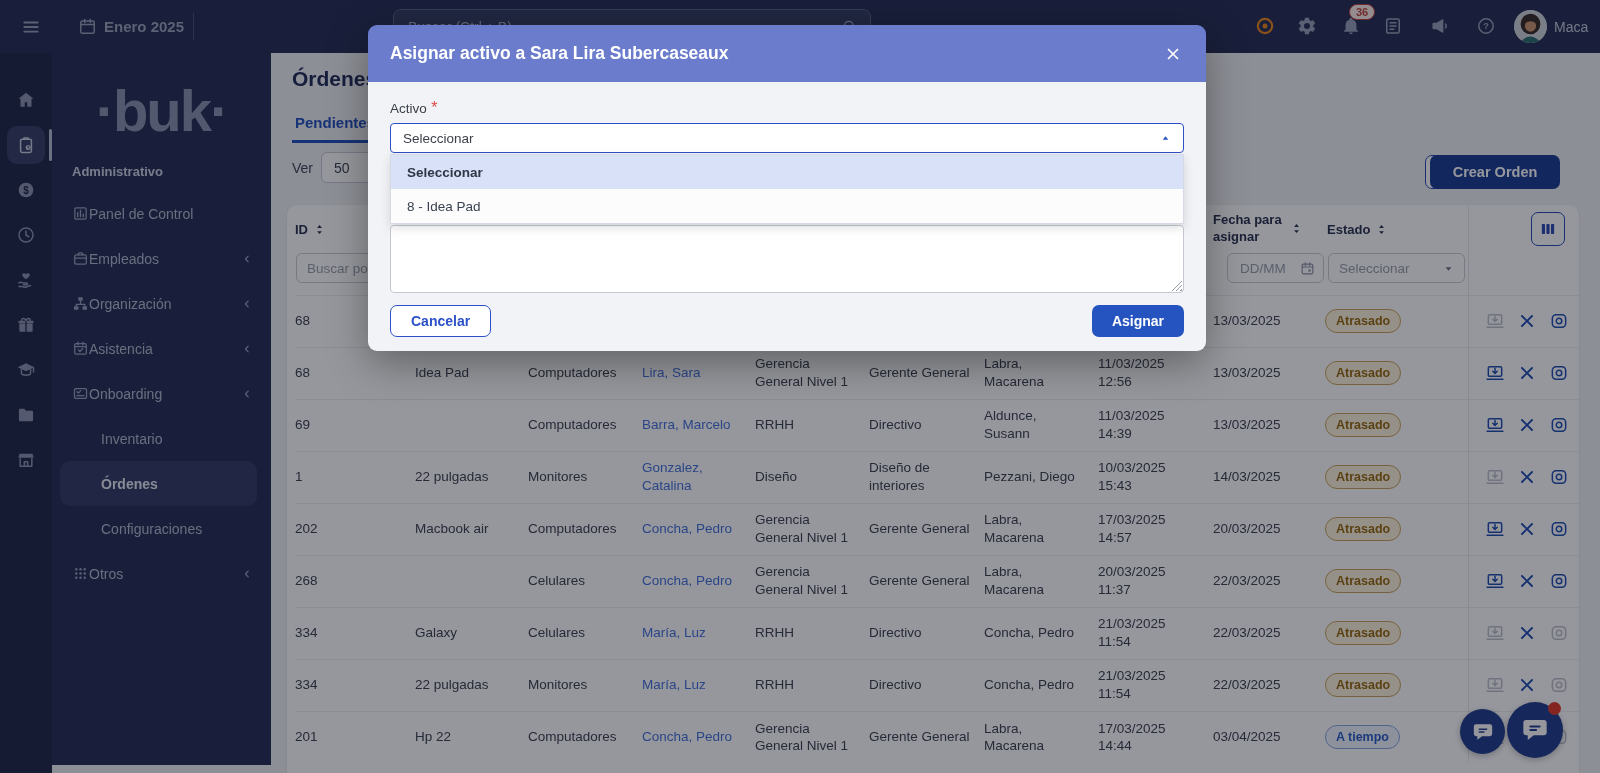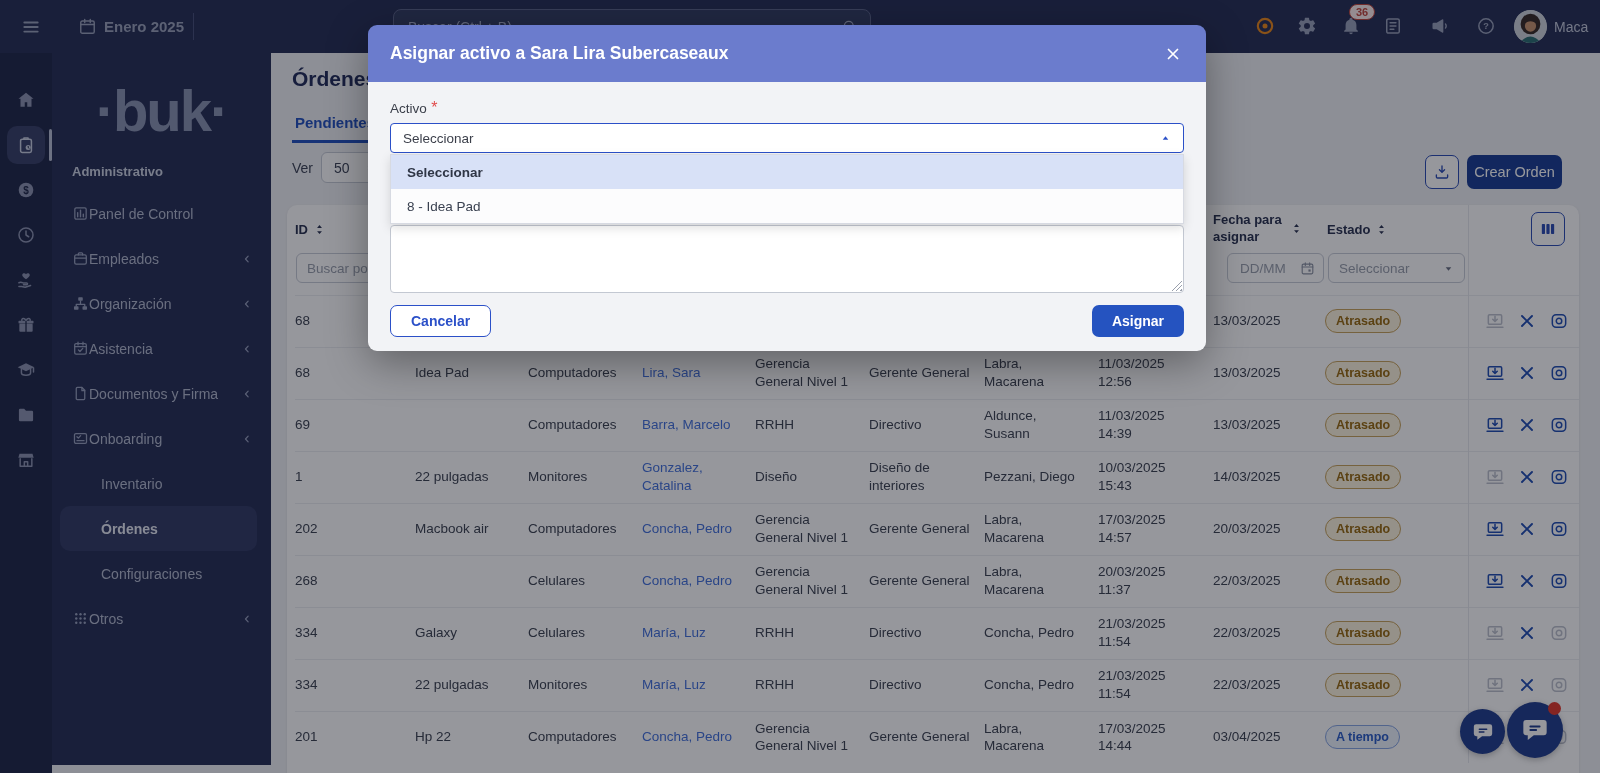--- a/index.html
+++ b/index.html
@@ -50,21 +50,21 @@
   
   .main{position:absolute;left:271px;top:53px;right:0;bottom:0;background:var(--main-bg,#f0f1f4);}
   .page-title{position:absolute;left:21px;top:14px;margin:0;font-size:21px;font-weight:bold;color:#25305c;}
   .tabs{position:absolute;left:21px;top:56px;}
   .tab{display:inline-block;padding:5px 3px 9px 3px;font-size:15px;font-weight:600;color:var(--accent-blue,#2d5bd0);border-bottom:3px solid var(--accent-blue,#2d5bd0);cursor:pointer;}
   .ver-label{position:absolute;left:21px;top:107px;font-size:14px;color:#3f4658;}
   .ver-select{position:absolute;left:50px;top:99px;width:64px;height:31px;background:#fff;border:1px solid #c7ccd6;border-radius:6px;display:flex;align-items:center;justify-content:space-between;padding:0 8px 0 12px;font-size:14px;color:#3f4658;cursor:pointer;}
   .ver-select .icon{width:12px;height:12px;color:#5b6172;}
   .btn-download{position:absolute;left:1154px;top:102px;width:34px;height:34px;background:#fff;border:1.5px solid #2d4eb5;border-radius:7px;color:#2d4eb5;display:flex;align-items:center;justify-content:center;cursor:pointer;}
   .btn-download .icon{width:18px;height:18px;}
-  .btn-create{position:absolute;left:1196px;top:102px;width:95px;height:34px;background:var(--primary-button-navy,#1d3f94);border:none;border-radius:7px;color:#fff;font-size:14.5px;font-weight:normal;cursor:pointer;}
+  .btn-create{position:absolute;left:1159px;top:102px;width:130px;height:34px;background:var(--primary-button-navy,#1d3f94);border:none;border-radius:7px;color:#fff;font-size:14.5px;font-weight:bold;cursor:pointer;}
 
   
   .card{position:absolute;left:16px;top:152px;width:1292px;bottom:-12px;background:#fff;border-radius:10px 10px 0 0;box-shadow:0 1px 3px rgba(20,30,60,.08);overflow:hidden;}
   table{border-collapse:collapse;table-layout:fixed;margin-left:8px;width:1284px;}
   col.c-id{width:120px}col.c-nombre{width:113px}col.c-categoria{width:114px}col.c-persona{width:113px}
   col.c-area{width:114px}col.c-cargo{width:115px}col.c-responsable{width:114px}col.c-fecha_solicitud{width:101px}
   col.c-fecha_asignar{width:126px}col.c-estado{width:143px}col.c-acciones{width:111px}
   th{height:47px;text-align:left;vertical-align:middle;font-size:13px;font-weight:bold;color:#2c3452;padding:0 6px 0 0;}
   th .h-label{display:inline-block;vertical-align:middle;}
   th.col-fecha_asignar{padding-left:14px;}
@@ -324,34 +324,20 @@
           </span>
         </div>
         <div class="menu-item">
           <span class="icon">
             <svg viewBox="0 0 24 24" fill="none" stroke="currentColor" stroke-width="1.8" stroke-linecap="round" stroke-linejoin="round">
               <rect x="3.8" y="5" width="16.4" height="15" rx="2"></rect>
               <path d="M3.8 9.5h16.4M8.5 3v4M15.5 3v4M9 14l2.2 2.2 4-4.4"></path>
             </svg>
           </span>
           <span class="mi-label">Asistencia</span>
-          <span class="icon mi-chev">
-            <svg viewBox="0 0 24 24" fill="none" stroke="currentColor" stroke-width="2.4" stroke-linecap="round" stroke-linejoin="round">
-              <path d="M14.3 6.3L9 12l5.3 5.7"></path>
-            </svg>
-          </span>
-        </div>
-        <div class="menu-item">
-          <span class="icon">
-            <svg viewBox="0 0 24 24" fill="none" stroke="currentColor" stroke-width="1.8" stroke-linecap="round" stroke-linejoin="round">
-              <path d="M7.5 3.5H14l4 4V19a1.5 1.5 0 0 1-1.5 1.5h-9A1.5 1.5 0 0 1 6 19V5a1.5 1.5 0 0 1 1.5-1.5z"></path>
-              <path d="M14 3.5V8h4"></path>
-            </svg>
-          </span>
-          <span class="mi-label">Documentos y Firma</span>
           <span class="icon mi-chev">
             <svg viewBox="0 0 24 24" fill="none" stroke="currentColor" stroke-width="2.4" stroke-linecap="round" stroke-linejoin="round">
               <path d="M14.3 6.3L9 12l5.3 5.7"></path>
             </svg>
           </span>
         </div>
         <div class="menu-item">
           <span class="icon">
             <svg viewBox="0 0 24 24" fill="none" stroke="currentColor" stroke-width="1.8" stroke-linecap="round" stroke-linejoin="round">
               <rect x="3.5" y="5" width="17" height="14" rx="2"></rect>

